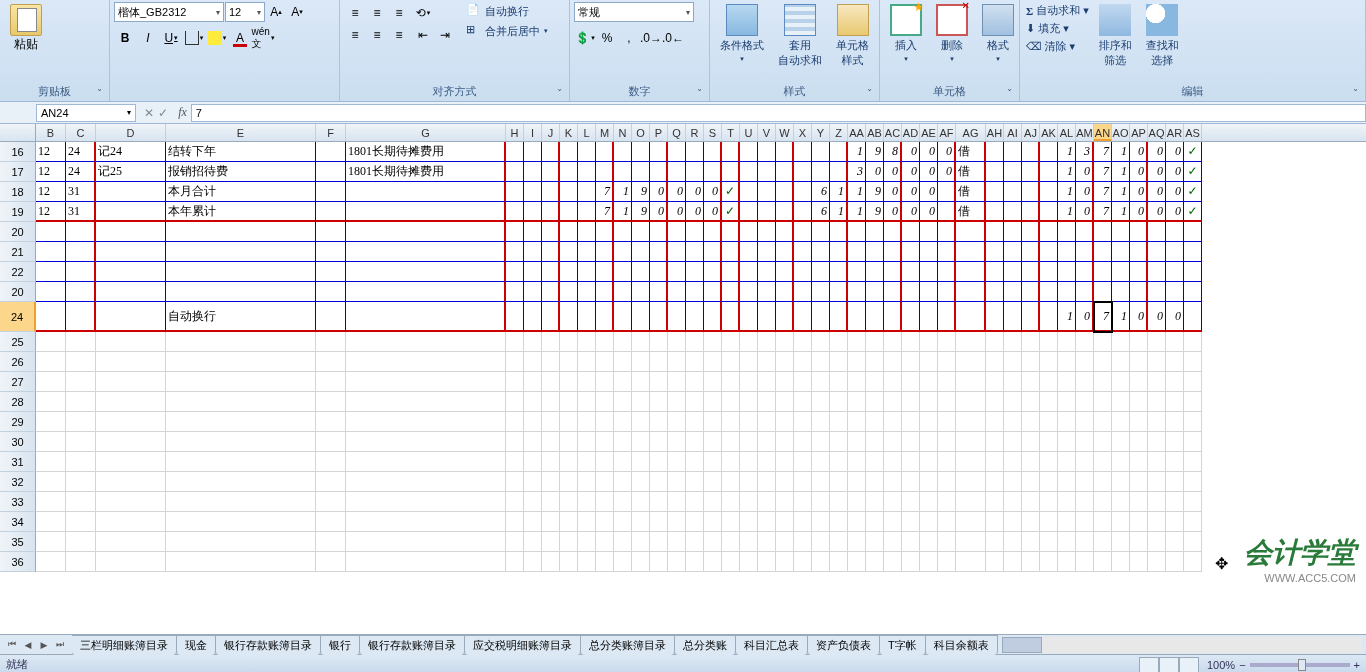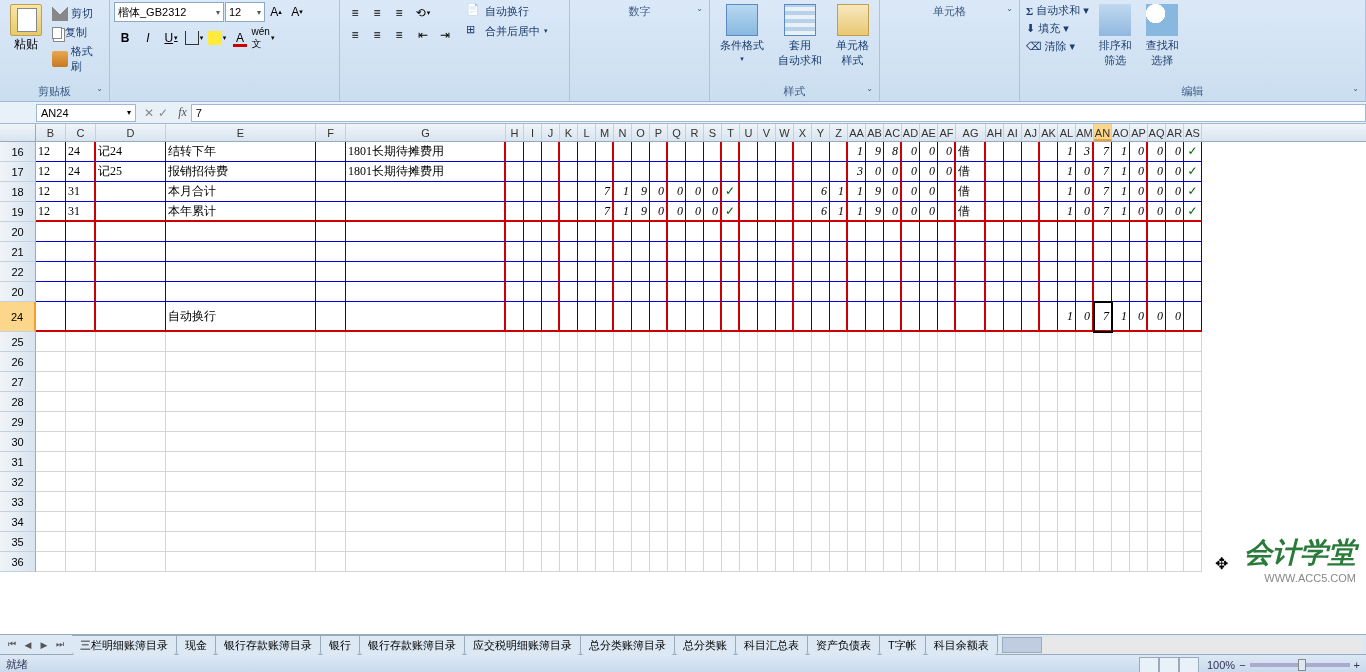--- a/index.html
+++ b/index.html
@@ -118,34 +118,20 @@
 
 <div class="ribbon">
   <div class="ribbon-group" style="width:110px">
     <div class="ribbon-group-content">
       <div class="clipboard-col">
         <div class="paste-big">
           <div class="icon"></div>
           <span>粘贴</span>
         </div>
       </div>
-      <div style="display:flex;flex-direction:column;gap:2px;padding-top:2px">
-        <div class="small-btn">
-            <span class="small-icon cut-icon"></span>
-            <span>剪切</span>
-          </div>
-        <div class="small-btn">
-            <span class="small-icon copy-icon"></span>
-            <span>复制</span>
-          </div>
-        <div class="small-btn">
-            <span class="small-icon brush-icon"></span>
-            <span>格式刷</span>
-          </div>
-      </div>
     </div>
     <div class="ribbon-group-label">剪贴板</div>
   </div>
 
   <div class="ribbon-group" style="width:230px">
     <div class="ribbon-group-content" style="flex-direction:column">
       <div class="font-row1">
         <div class="combo font-name">楷体_GB2312</div>
         <div class="combo font-size">12</div>
         <div class="aa-btn">A<sup style="font-size:7px">▴</sup></div>
@@ -188,23 +174,34 @@
         <div class="small-btn">
             <span class="small-icon">📄</span>
             <span>自动换行</span>
           </div>
         <div class="small-btn dd">
             <span class="small-icon">⊞</span>
             <span>合并后居中</span>
           </div>
       </div>
     </div>
+    <div class="ribbon-group-label">对齐方式</div>
   </div>
 
   <div class="ribbon-group" style="width:140px">
+    <div class="ribbon-group-content" style="flex-direction:column">
+      <div class="combo" style="width:120px">常规</div>
+      <div style="display:flex;margin-top:3px">
+        <div class="fmt-btn dd">💲</div>
+        <div class="fmt-btn">%</div>
+        <div class="fmt-btn">,</div>
+        <div class="fmt-btn">.0→</div>
+        <div class="fmt-btn">.0←</div>
+      </div>
+    </div>
     <div class="ribbon-group-label">数字</div>
   </div>
 
   <div class="ribbon-group" style="width:170px">
     <div class="ribbon-group-content">
       <div class="big-btn">
           <div class="big-btn-icon cond-fmt-icon"></div>
           <span>条件格式</span>
           <span style="font-size:7px">▾</span>
         </div>
@@ -216,20 +213,37 @@
       <div class="big-btn">
           <div class="big-btn-icon cell-style-icon"></div>
           <span style="white-space:pre-line;text-align:center">单元格
 样式</span>
         </div>
     </div>
     <div class="ribbon-group-label">样式</div>
   </div>
 
   <div class="ribbon-group" style="width:140px">
+    <div class="ribbon-group-content">
+      <div class="big-btn">
+          <div class="big-btn-icon insert-icon"></div>
+          <span>插入</span>
+          <span style="font-size:7px">▾</span>
+        </div>
+      <div class="big-btn">
+          <div class="big-btn-icon delete-icon"></div>
+          <span>删除</span>
+          <span style="font-size:7px">▾</span>
+        </div>
+      <div class="big-btn">
+          <div class="big-btn-icon format-icon"></div>
+          <span>格式</span>
+          <span style="font-size:7px">▾</span>
+        </div>
+    </div>
     <div class="ribbon-group-label">单元格</div>
   </div>
 
   <div class="ribbon-group" style="flex:1">
     <div class="ribbon-group-content">
       <div class="edit-col">
         <div class="edit-item"><span class="sigma">Σ</span><span>自动求和</span> ▾</div>
         <div class="edit-item"><span>⬇</span><span>填充</span> ▾</div>
         <div class="edit-item"><span>⌫</span><span>清除</span> ▾</div>
       </div>

